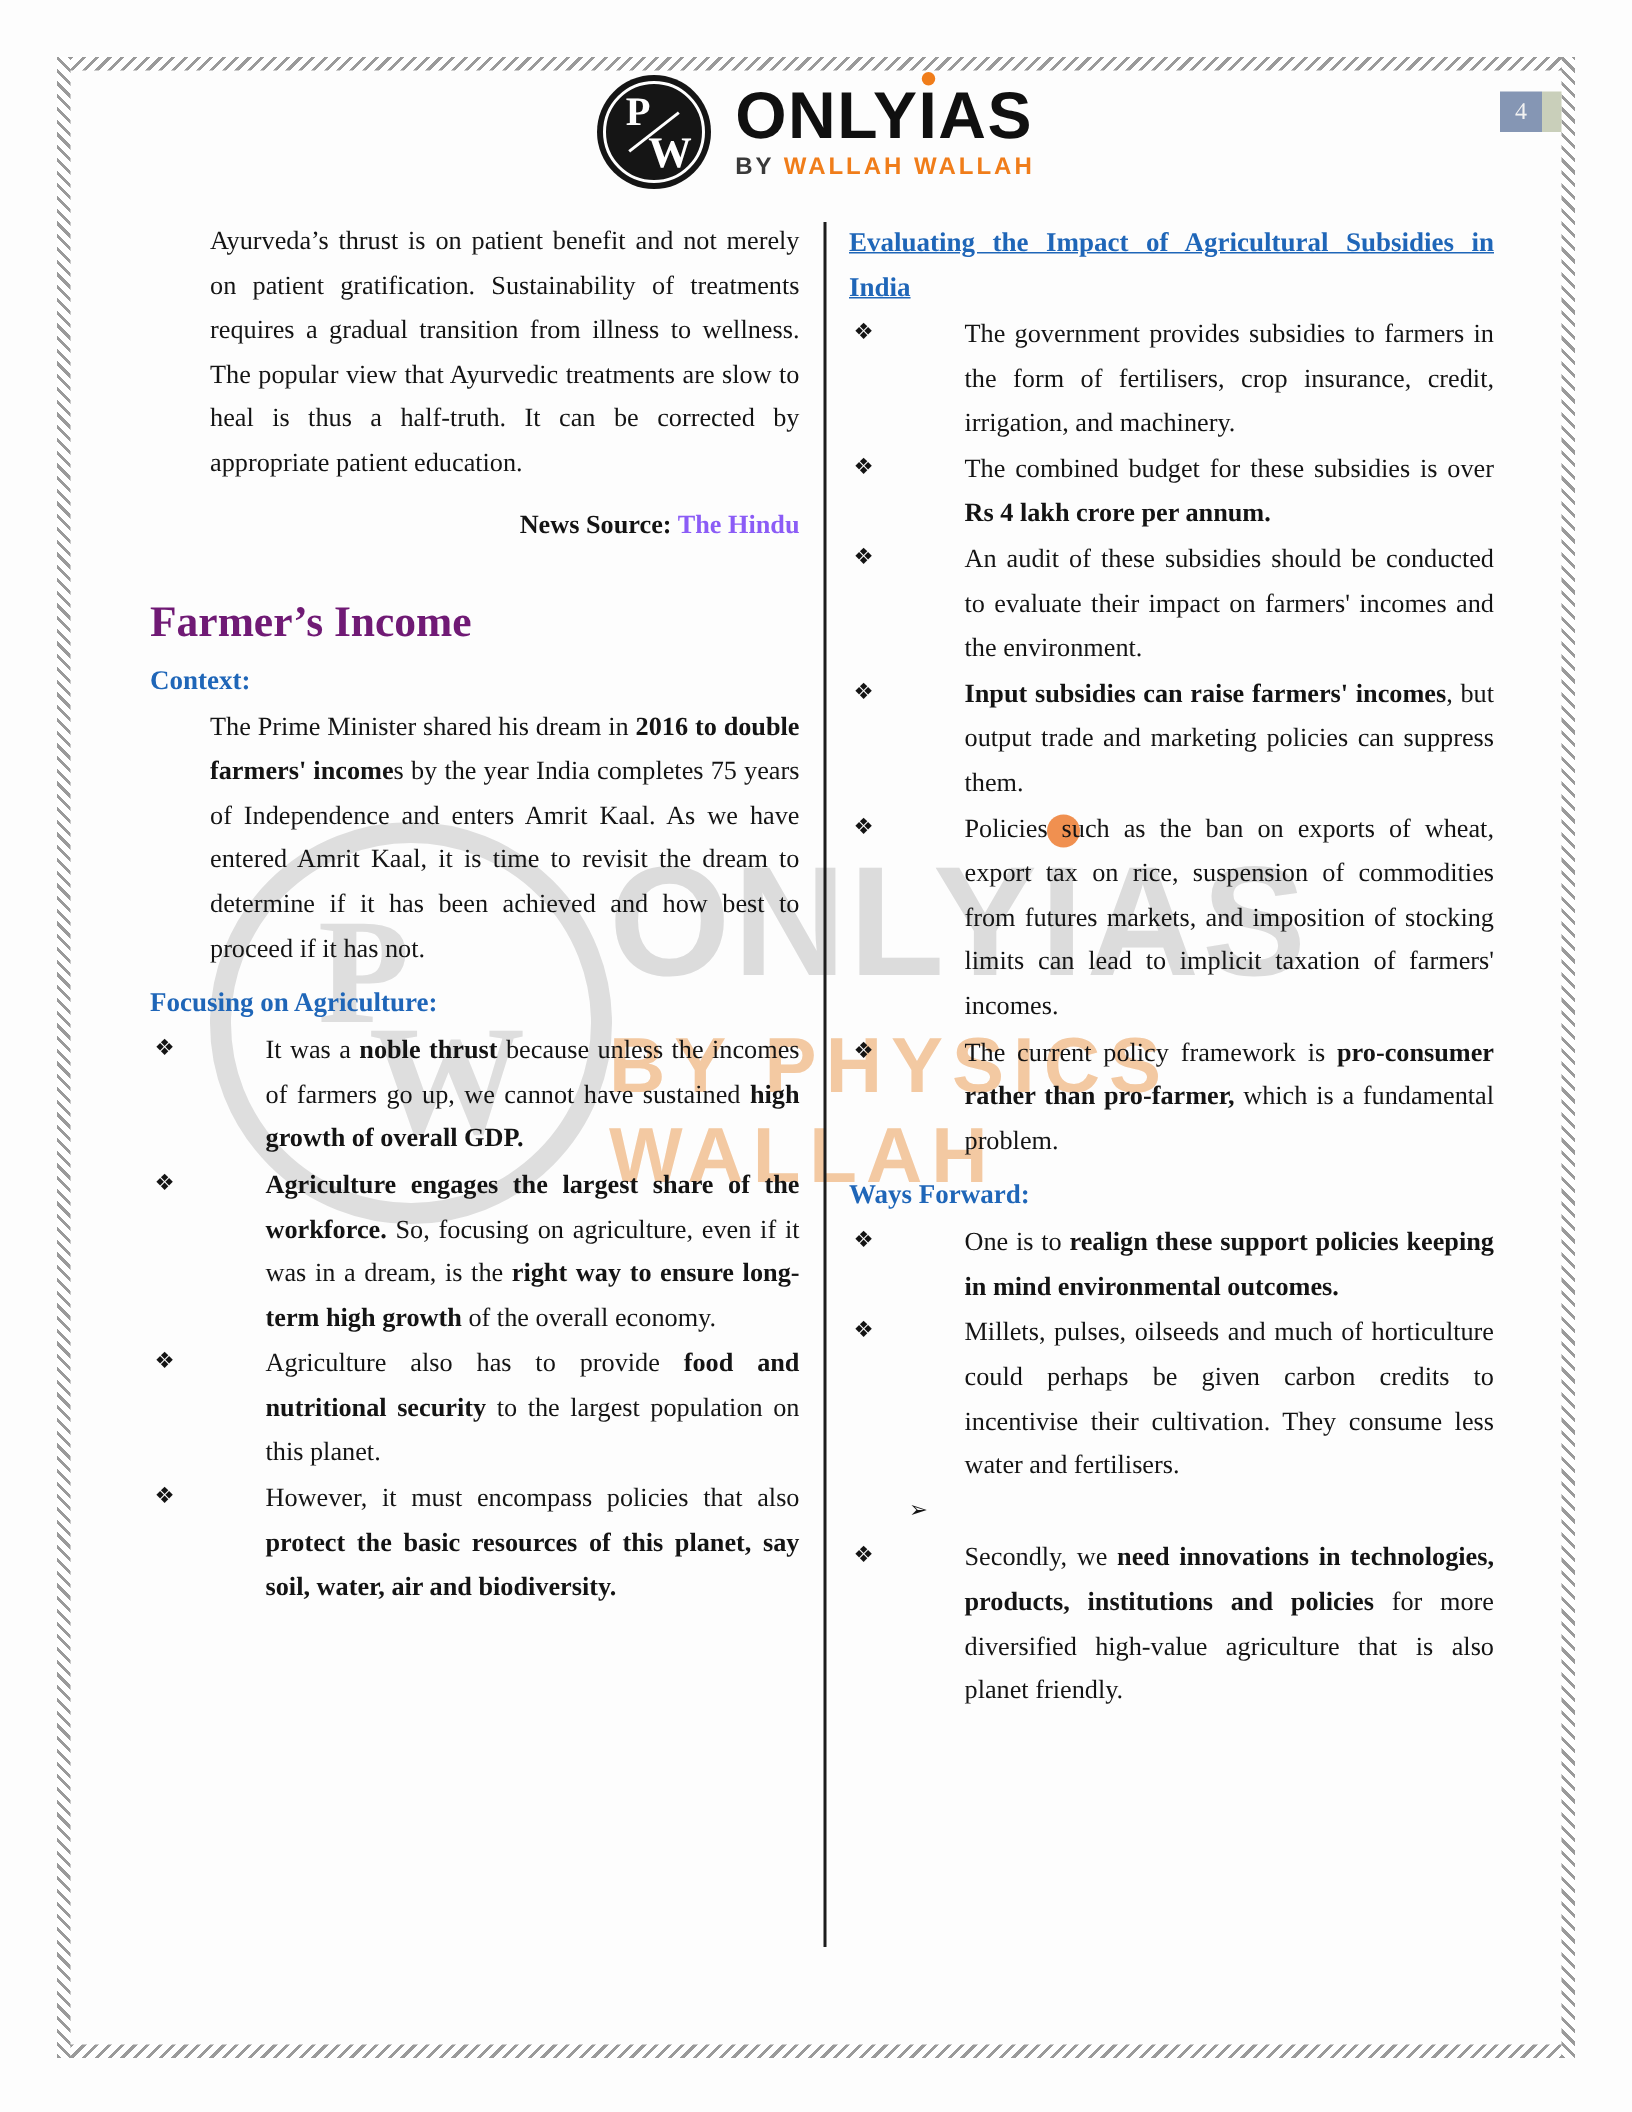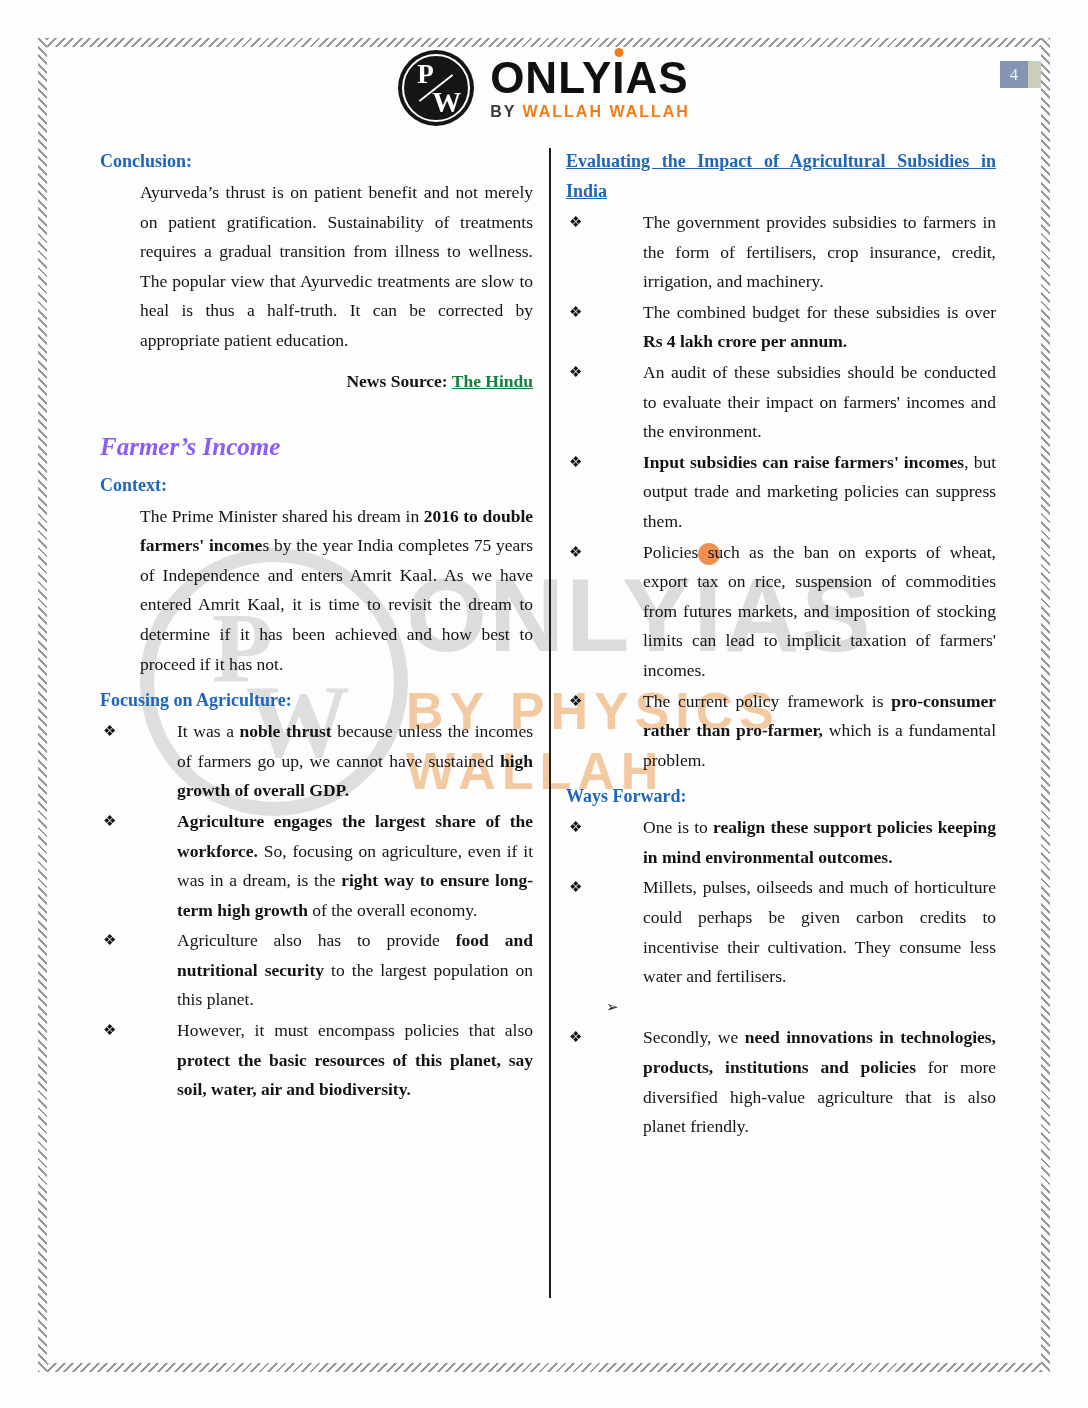--- a/index.html
+++ b/index.html
@@ -46,25 +46,25 @@
 
   
   .columns { position:absolute; top:146px; left:100px; width:896px; display:flex; z-index:2; }
   .col-left  { width:433px; flex:0 0 auto; }
   .divider { width:2px; height:1150px; background:#1d1d1d; margin:2px 15px 0 16px; flex:0 0 auto; }
   .col-right { flex:1; min-width:0; }
 
   p, .b-text { font-size:17.5px; line-height:29.6px; text-align:justify;margin-left:40px; }
   .heading-blue { color:#1F66B8; font-weight:bold; font-size:18px; line-height:30px; margin-bottom:2px; }
   .heading-blue.justified { text-align:justify;text-decoration:underline; }
-  .section-title-red { color:#8b5cf6; font-weight:bold; font-size:25px; line-height:30px; margin:40px 0 8px 0;font-style:italic; }
+  .section-title-red { color:#701a75; font-weight:bold; font-size:29px; line-height:30px; margin:40px 0 8px 0; }
 
   .news-source { text-align:right; margin-top:15px; font-size:17.5px; }
   .news-source .label { font-weight:bold; }
-  .news-source a { color:#15803d; font-weight:bold; text-decoration:underline; cursor:pointer; }
+  .news-source a { color:#8b5cf6; font-weight:bold; cursor:pointer; }
 
   .bullet { display:flex; margin-top:1px; }
   .bullet .marker { width:37px; flex:0 0 auto; font-size:15px; line-height:29.6px; padding-left:3px; }
   .bullet .b-text { flex:1; min-width:0; }
   .bullet.sub { padding-left:37px; }
   .bullet.sub .marker { width:36px; font-size:15px; }
 
   .mt6 { margin-top:6px; }
 </style>
 </head>
@@ -101,21 +101,20 @@
   </div>
 
   <div class="page-num">
       <span>4</span>
     </div>
   <div class="page-num-tail"></div>
 
   <div class="columns">
 
     <div class="col-left">
-      <div class="heading-blue">Conclusion:</div>
       <p><span>Ayurveda’s thrust is on patient benefit and not merely on patient gratification. Sustainability of treatments requires a gradual transition from illness to wellness. The popular view that Ayurvedic treatments are slow to heal is thus a half-truth. It can be corrected by appropriate patient education.</span></p>
 
       <div class="news-source">
         <span class="label">News Source: </span><a>The Hindu</a>
       </div>
 
       <div class="section-title-red">Farmer’s Income</div>
 
       <div class="heading-blue">Context:</div>
       <p><span>The Prime Minister shared his dream in </span><span style="font-weight: bold;">2016 to double farmers' income</span><span>s by the year India completes 75 years of Independence and enters Amrit Kaal. As we have entered Amrit Kaal, it is time to revisit the dream to determine if it has been achieved and how best to proceed if it has not.</span></p>

